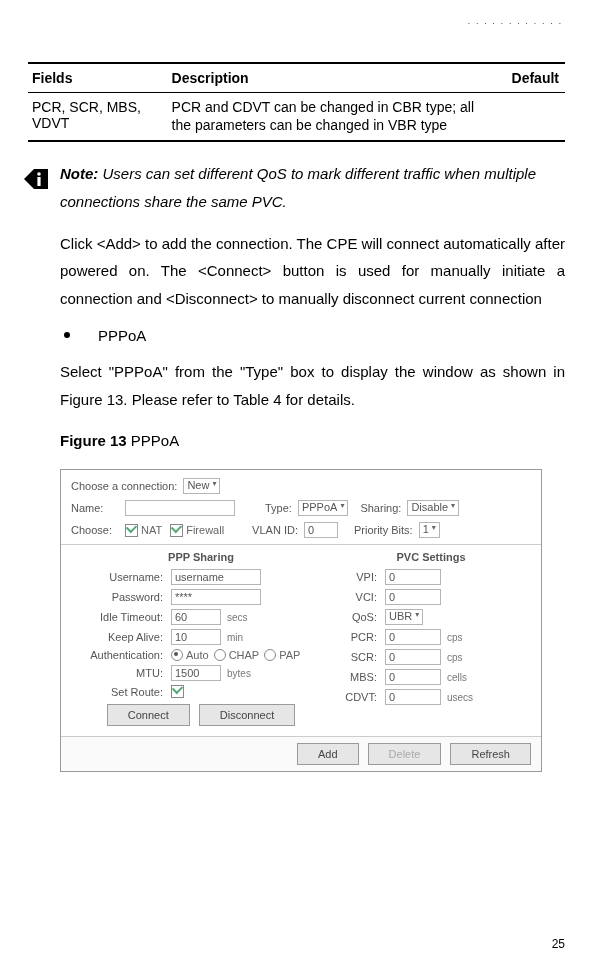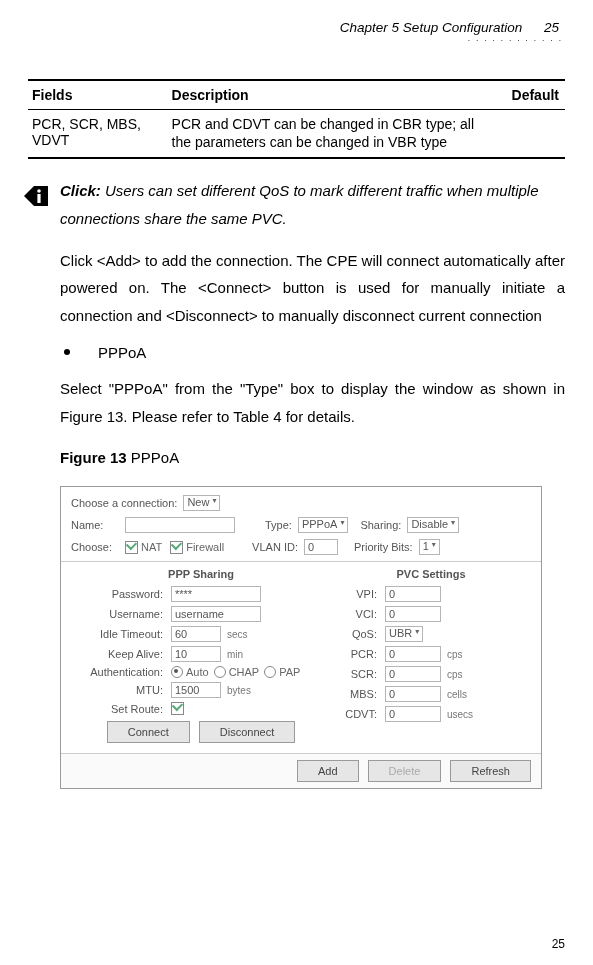--- a/index.html
+++ b/index.html
@@ -124,24 +124,20 @@
     position: absolute;
     bottom: 14px;
     right: 28px;
     font-size: 12px;
   }
 </style>
 </head>
 <body>
 
 <div class="page">
-  <div class="header-row">
-    <span>Chapter 5 Setup Configuration</span>
-    <span class="pnum">25</span>
-  </div>
   <div class="dotline">· · · · · · · · · · · ·</div>
 
   <table class="spec">
     <thead>
       <tr>
         <th>Fields</th>
         <th>Description</th>
         <th class="default">Default</th>
       </tr>
     </thead>
@@ -156,21 +152,21 @@
 
   <div style="position:relative;">
     <svg class="info-icon" width="26" height="22" viewBox="0 0 26 22">
       <polygon points="0,11 10,1 24,1 24,21 10,21" fill="#000"></polygon>
       <circle cx="15" cy="6" r="1.8" fill="#fff"></circle>
       <rect x="13.4" y="9" width="3.2" height="9" fill="#fff"></rect>
     </svg>
 
     <div class="note-block">
       <p class="note-line">
-        <span class="nb">Click:</span>
+        <span class="nb">Note:</span>
         <span>Users can set different QoS to mark different traffic when multiple connections share the same PVC.</span>
       </p>
 
       <p class="body-p">Click &lt;Add&gt; to add the connection. The CPE will connect automatically after powered on. The &lt;Connect&gt; button is used for manually initiate a connection and &lt;Disconnect&gt; to manually disconnect current connection</p>
 
       <div class="bullet-row">
         <span class="dot"></span>
         <span>PPPoA</span>
       </div>
 
@@ -215,26 +211,26 @@
         <span class="lbl" style="margin-left:16px">Priority Bits:</span>
         <span class="sel">
             <span>1</span>
           </span>
       </div>
 
       <div class="cols">
         <div class="colL">
           <div class="colhdr">PPP Sharing</div>
           <div class="frow">
+              <span class="fl">Username:</span>
+              <input class="inp" style="width: 90px;" value="username">
+            </div>
+          <div class="frow">
               <span class="fl">Password:</span>
               <input class="inp" style="width: 90px;" value="****">
-            </div>
-          <div class="frow">
-              <span class="fl">Username:</span>
-              <input class="inp" style="width: 90px;" value="username">
             </div>
           <div class="frow">
               <span class="fl">Idle Timeout:</span>
               <input class="inp" style="width: 50px;" value="60">
               <span class="unit">secs</span>
             </div>
           <div class="frow">
               <span class="fl">Keep Alive:</span>
               <input class="inp" style="width: 50px;" value="10">
               <span class="unit">min</span>

